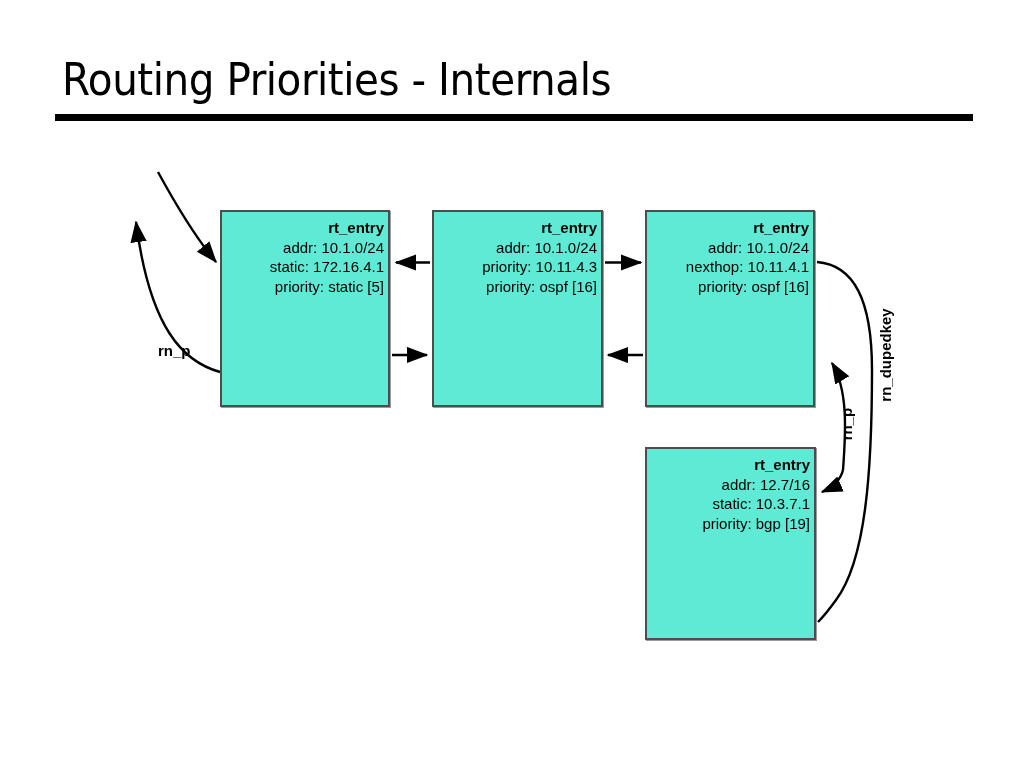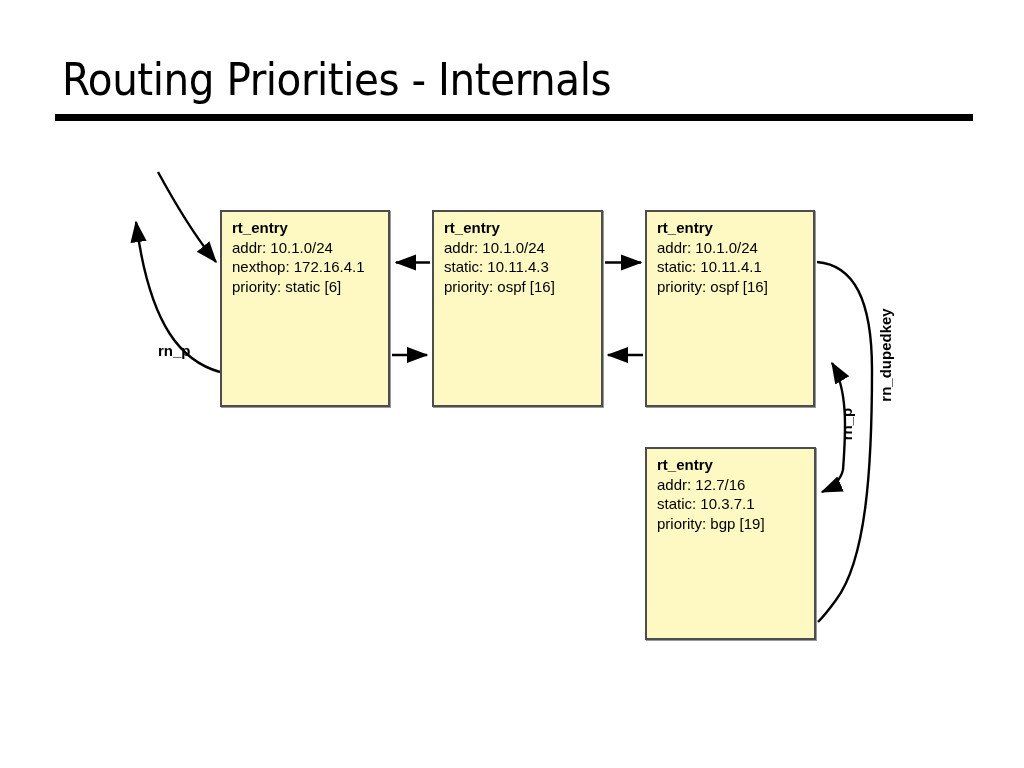--- a/index.html
+++ b/index.html
@@ -54,23 +54,24 @@
     top: 0;
     width: 1024px;
     height: 768px;
     pointer-events: none;
   }
 
   
   .rt-box {
     position: absolute;
     box-sizing: border-box;
-    background: #fef9c3;
+    background: #5eead4;
     border: 2px solid #4d4d4d;
     box-shadow: 1px 1px 0 #9a9a9a;
+    text-align: right;
   }
   .rt-box .rt-text {
     position: absolute;
     left: 10px;
     top: 6px;
     right: 4px;
   }
   .rt-box .line {
     font-size: 15px;
     line-height: 19.5px;
@@ -139,39 +140,39 @@
 
     <path d="M843,470 C846,430 848,390 832,363" fill="none" stroke="#000" stroke-width="2.4" marker-end="url(#ah)"></path>
 
     <path d="M843,470 C841,478 836,486 822,492" fill="none" stroke="#000" stroke-width="2.4" marker-end="url(#ah)"></path>
   </svg>
 
   <div class="rt-box" id="box1">
     <div class="rt-text">
       <div class="line title">rt_entry</div>
       <div class="line">addr: 10.1.0/24</div>
-      <div class="line">nexthop: 172.16.4.1</div>
-      <div class="line">priority: static [6]</div>
+      <div class="line">static: 172.16.4.1</div>
+      <div class="line">priority: static [5]</div>
     </div>
   </div>
 
   <div class="rt-box" id="box2">
     <div class="rt-text">
       <div class="line title">rt_entry</div>
       <div class="line">addr: 10.1.0/24</div>
-      <div class="line">static: 10.11.4.3</div>
+      <div class="line">priority: 10.11.4.3</div>
       <div class="line">priority: ospf [16]</div>
     </div>
   </div>
 
   <div class="rt-box" id="box3">
     <div class="rt-text">
       <div class="line title">rt_entry</div>
       <div class="line">addr: 10.1.0/24</div>
-      <div class="line">static: 10.11.4.1</div>
+      <div class="line">nexthop: 10.11.4.1</div>
       <div class="line">priority: ospf [16]</div>
     </div>
   </div>
 
   <div class="rt-box" id="box4">
     <div class="rt-text">
       <div class="line title">rt_entry</div>
       <div class="line">addr: 12.7/16</div>
       <div class="line">static: 10.3.7.1</div>
       <div class="line">priority: bgp [19]</div>

